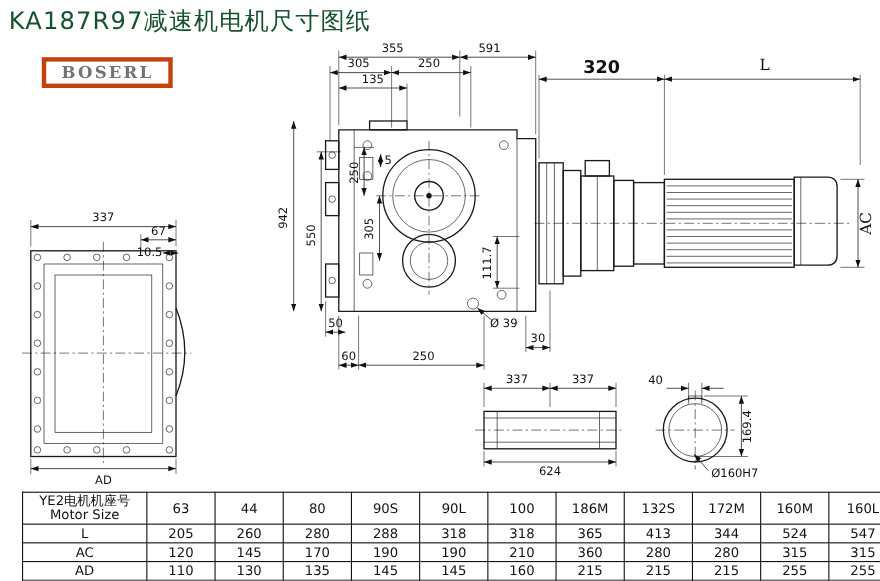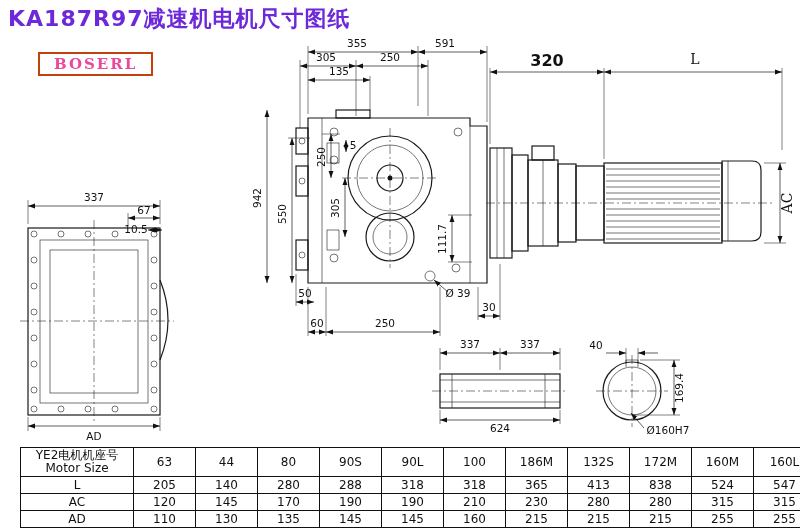--- a/index.html
+++ b/index.html
@@ -1,19 +1,19 @@
 <!DOCTYPE html>
 <html><head>
 <meta charset="utf-8">
 <style>
   * { margin:0; padding:0; box-sizing:border-box; }
   html,body { width:800px; height:528px; }
   body { background:#fff; position:relative; font-family:"DejaVu Sans",sans-serif; overflow:hidden; }
-  .title { position:absolute; left:8px; top:4px; font-size:22px; font-weight:bold; color:#6d28d9; letter-spacing:1px; font-family:"DejaVu Sans",sans-serif; }
-  .logo { position:absolute; left:38px; top:52px; border:2px solid #c2410c; padding:1px 14px; font-family:"DejaVu Serif",serif; font-weight:bold; font-size:15px; color:#ec4899; letter-spacing:2px; background:#fff; }
+  .title { position:absolute; left:8px; top:4px; font-size:22px; font-weight:normal; color:#14532d; letter-spacing:1px; font-family:"DejaVu Sans",sans-serif; }
+  .logo { position:absolute; left:38px; top:52px; border:4px solid #c2410c; padding:1px 14px; font-family:"DejaVu Serif",serif; font-weight:bold; font-size:15px; color:#737373; letter-spacing:2px; background:#fff; }
   svg.drawing { position:absolute; left:0; top:0; }
   .ol { fill:none; stroke:#1a1a1a; stroke-width:1.2; }
   .tl { fill:none; stroke:#1a1a1a; stroke-width:0.6; }
   .cl { fill:none; stroke:#1a1a1a; stroke-width:0.55; stroke-dasharray:9 3 2 3; }
   .dim { fill:none; stroke:#1a1a1a; stroke-width:0.7; }
   .ext { fill:none; stroke:#1a1a1a; stroke-width:0.55; }
   text.dl  { font:10.5px "DejaVu Sans",sans-serif; fill:#111; text-anchor:middle; }
   text.dlb { font:bold 16px "DejaVu Sans",sans-serif; fill:#111; text-anchor:middle; }
   text.dls { font:14px "DejaVu Serif",serif; fill:#111; text-anchor:middle; }
   table.size-table { position:absolute; left:20px; top:447px; width:796px; border-collapse:collapse; table-layout:fixed; background:#fff; }
@@ -270,40 +270,40 @@
     <th>100</th>
     <th>186M</th>
     <th>132S</th>
     <th>172M</th>
     <th>160M</th>
     <th>160L</th>
   </tr>
   <tr>
     <td>L</td>
     <td>205</td>
-    <td>140</td>
+    <td>260</td>
     <td>280</td>
     <td>288</td>
     <td>318</td>
     <td>318</td>
     <td>365</td>
     <td>413</td>
-    <td>838</td>
+    <td>344</td>
     <td>524</td>
     <td>547</td>
   </tr>
   <tr>
     <td>AC</td>
     <td>120</td>
     <td>145</td>
     <td>170</td>
     <td>190</td>
     <td>190</td>
     <td>210</td>
-    <td>230</td>
+    <td>360</td>
     <td>280</td>
     <td>280</td>
     <td>315</td>
     <td>315</td>
   </tr>
   <tr>
     <td>AD</td>
     <td>110</td>
     <td>130</td>
     <td>135</td>

